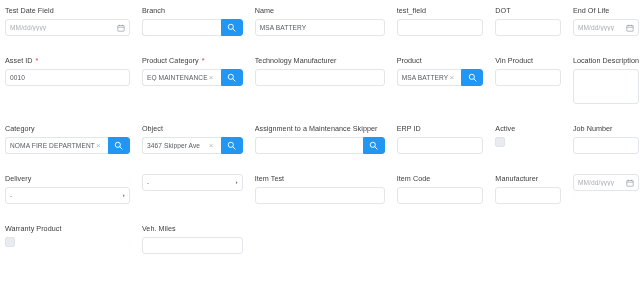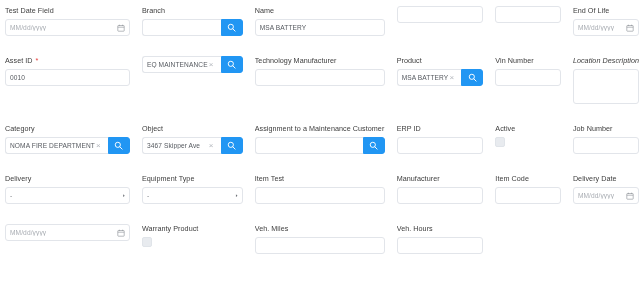--- a/index.html
+++ b/index.html
@@ -143,21 +143,21 @@
     border-radius: 3px;
     background: #fff;
     resize: none;
     font-size: 6.6px;
     font-family: "Liberation Sans", sans-serif;
     color: #55595f;
     padding: 3px 4px;
     outline: none;
     display: block;
   }
-  .field.tall { height: 56px; font-style: italic; }
+  .field.tall { height: 56px; }
 </style>
 </head>
 <body>
 
 <div class="form-grid" id="grid">
     <div class="field">
       <div class="field-label">Test Date Field</div>
       <div class="ctl-row">
         <div class="inp">
           <span class="val ph">MM/dd/yyyy</span>
@@ -190,27 +190,29 @@
     </div>
     <div class="field">
       <div class="field-label">Name</div>
       <div class="ctl-row">
         <div class="inp">
           <span class="val">MSA BATTERY</span>
         </div>
       </div>
     </div>
     <div class="field">
-      <div class="ctl-row">
-        <div class="inp">
-          <span class="val"></span>
-        </div>
-      </div>
-    </div>
-    <div class="field">
+      <div class="field-label">test_field</div>
+      <div class="ctl-row">
+        <div class="inp">
+          <span class="val"></span>
+        </div>
+      </div>
+    </div>
+    <div class="field">
+      <div class="field-label">DOT</div>
       <div class="ctl-row">
         <div class="inp">
           <span class="val"></span>
         </div>
       </div>
     </div>
     <div class="field">
       <div class="field-label">End Of Life</div>
       <div class="ctl-row">
         <div class="inp">
@@ -228,20 +230,21 @@
     </div>
     <div class="field">
       <div class="field-label">Asset ID<span class="req"> *</span></div>
       <div class="ctl-row">
         <div class="inp">
           <span class="val">0010</span>
         </div>
       </div>
     </div>
     <div class="field">
+      <div class="field-label">Product Category<span class="req"> *</span></div>
       <div class="ctl-row">
         <div class="inp has-btn">
           <span class="val">EQ MAINTENANCE</span>
           <span class="clear-x">×</span>
         </div>
         <span class="srch-btn">
           <span>
             <svg width="9" height="9" viewBox="0 0 16 16" fill="none" stroke="#ffffff" stroke-width="1.7">
               <circle cx="6.8" cy="6.8" r="4.6"></circle>
               <line x1="10.3" y1="10.3" x2="14.4" y2="14.4" stroke-linecap="round"></line>
@@ -269,21 +272,21 @@
           <span>
             <svg width="9" height="9" viewBox="0 0 16 16" fill="none" stroke="#ffffff" stroke-width="1.7">
               <circle cx="6.8" cy="6.8" r="4.6"></circle>
               <line x1="10.3" y1="10.3" x2="14.4" y2="14.4" stroke-linecap="round"></line>
             </svg>
           </span>
         </span>
       </div>
     </div>
     <div class="field">
-      <div class="field-label">Vin Number</div>
+      <div class="field-label">Vin Product</div>
       <div class="ctl-row">
         <div class="inp">
           <span class="val"></span>
         </div>
       </div>
     </div>
     <div class="field tall">
       <div class="field-label">Location Description</div>
       <div class="ta"></div>
     </div>
@@ -315,21 +318,21 @@
           <span>
             <svg width="9" height="9" viewBox="0 0 16 16" fill="none" stroke="#ffffff" stroke-width="1.7">
               <circle cx="6.8" cy="6.8" r="4.6"></circle>
               <line x1="10.3" y1="10.3" x2="14.4" y2="14.4" stroke-linecap="round"></line>
             </svg>
           </span>
         </span>
       </div>
     </div>
     <div class="field">
-      <div class="field-label">Assignment to a Maintenance Customer</div>
+      <div class="field-label">Assignment to a Maintenance Skipper</div>
       <div class="ctl-row">
         <div class="inp has-btn" style="flex: 0 0 108px;">
           <span class="val"></span>
         </div>
         <span class="srch-btn">
           <span>
             <svg width="9" height="9" viewBox="0 0 16 16" fill="none" stroke="#ffffff" stroke-width="1.7">
               <circle cx="6.8" cy="6.8" r="4.6"></circle>
               <line x1="10.3" y1="10.3" x2="14.4" y2="14.4" stroke-linecap="round"></line>
             </svg>
@@ -361,96 +364,71 @@
     <div class="field">
       <div class="field-label">Delivery</div>
       <div class="ctl-row">
         <div class="sel">
           <span>-</span>
           <span class="caret">‣</span>
         </div>
       </div>
     </div>
     <div class="field">
-      <div class="field-label">Equipment Type</div>
       <div class="ctl-row">
         <div class="sel">
           <span>-</span>
           <span class="caret">‣</span>
         </div>
       </div>
     </div>
     <div class="field">
       <div class="field-label">Item Test</div>
       <div class="ctl-row">
         <div class="inp">
           <span class="val"></span>
         </div>
       </div>
     </div>
     <div class="field">
+      <div class="field-label">Item Code</div>
+      <div class="ctl-row">
+        <div class="inp">
+          <span class="val"></span>
+        </div>
+      </div>
+    </div>
+    <div class="field">
       <div class="field-label">Manufacturer</div>
       <div class="ctl-row">
         <div class="inp">
           <span class="val"></span>
         </div>
       </div>
     </div>
     <div class="field">
-      <div class="field-label">Item Code</div>
-      <div class="ctl-row">
-        <div class="inp">
-          <span class="val"></span>
-        </div>
-      </div>
-    </div>
-    <div class="field">
-      <div class="field-label">Delivery Date</div>
       <div class="ctl-row">
         <div class="inp">
           <span class="val ph">MM/dd/yyyy</span>
           <span class="cal-icon">
             <svg width="8" height="8" viewBox="0 0 16 16" fill="none" stroke="#8f949b" stroke-width="1.3">
               <rect x="1.6" y="3" width="12.8" height="11.4" rx="1.2"></rect>
               <line x1="1.6" y1="6.4" x2="14.4" y2="6.4"></line>
               <line x1="4.8" y1="1.4" x2="4.8" y2="4"></line>
               <line x1="11.2" y1="1.4" x2="11.2" y2="4"></line>
             </svg>
           </span>
         </div>
       </div>
     </div>
     <div class="field">
-      <div class="ctl-row">
-        <div class="inp">
-          <span class="val ph">MM/dd/yyyy</span>
-          <span class="cal-icon">
-            <svg width="8" height="8" viewBox="0 0 16 16" fill="none" stroke="#8f949b" stroke-width="1.3">
-              <rect x="1.6" y="3" width="12.8" height="11.4" rx="1.2"></rect>
-              <line x1="1.6" y1="6.4" x2="14.4" y2="6.4"></line>
-              <line x1="4.8" y1="1.4" x2="4.8" y2="4"></line>
-              <line x1="11.2" y1="1.4" x2="11.2" y2="4"></line>
-            </svg>
-          </span>
-        </div>
-      </div>
-    </div>
-    <div class="field">
       <div class="field-label">Warranty Product</div>
       <span class="chk"></span>
     </div>
     <div class="field">
       <div class="field-label">Veh. Miles</div>
-      <div class="ctl-row">
-        <div class="inp">
-          <span class="val"></span>
-        </div>
-      </div>
-    </div>
-    <div class="field">
-      <div class="field-label">Veh. Hours</div>
       <div class="ctl-row">
         <div class="inp">
           <span class="val"></span>
         </div>
       </div>
     </div>
   </div>
 
 </body></html>

